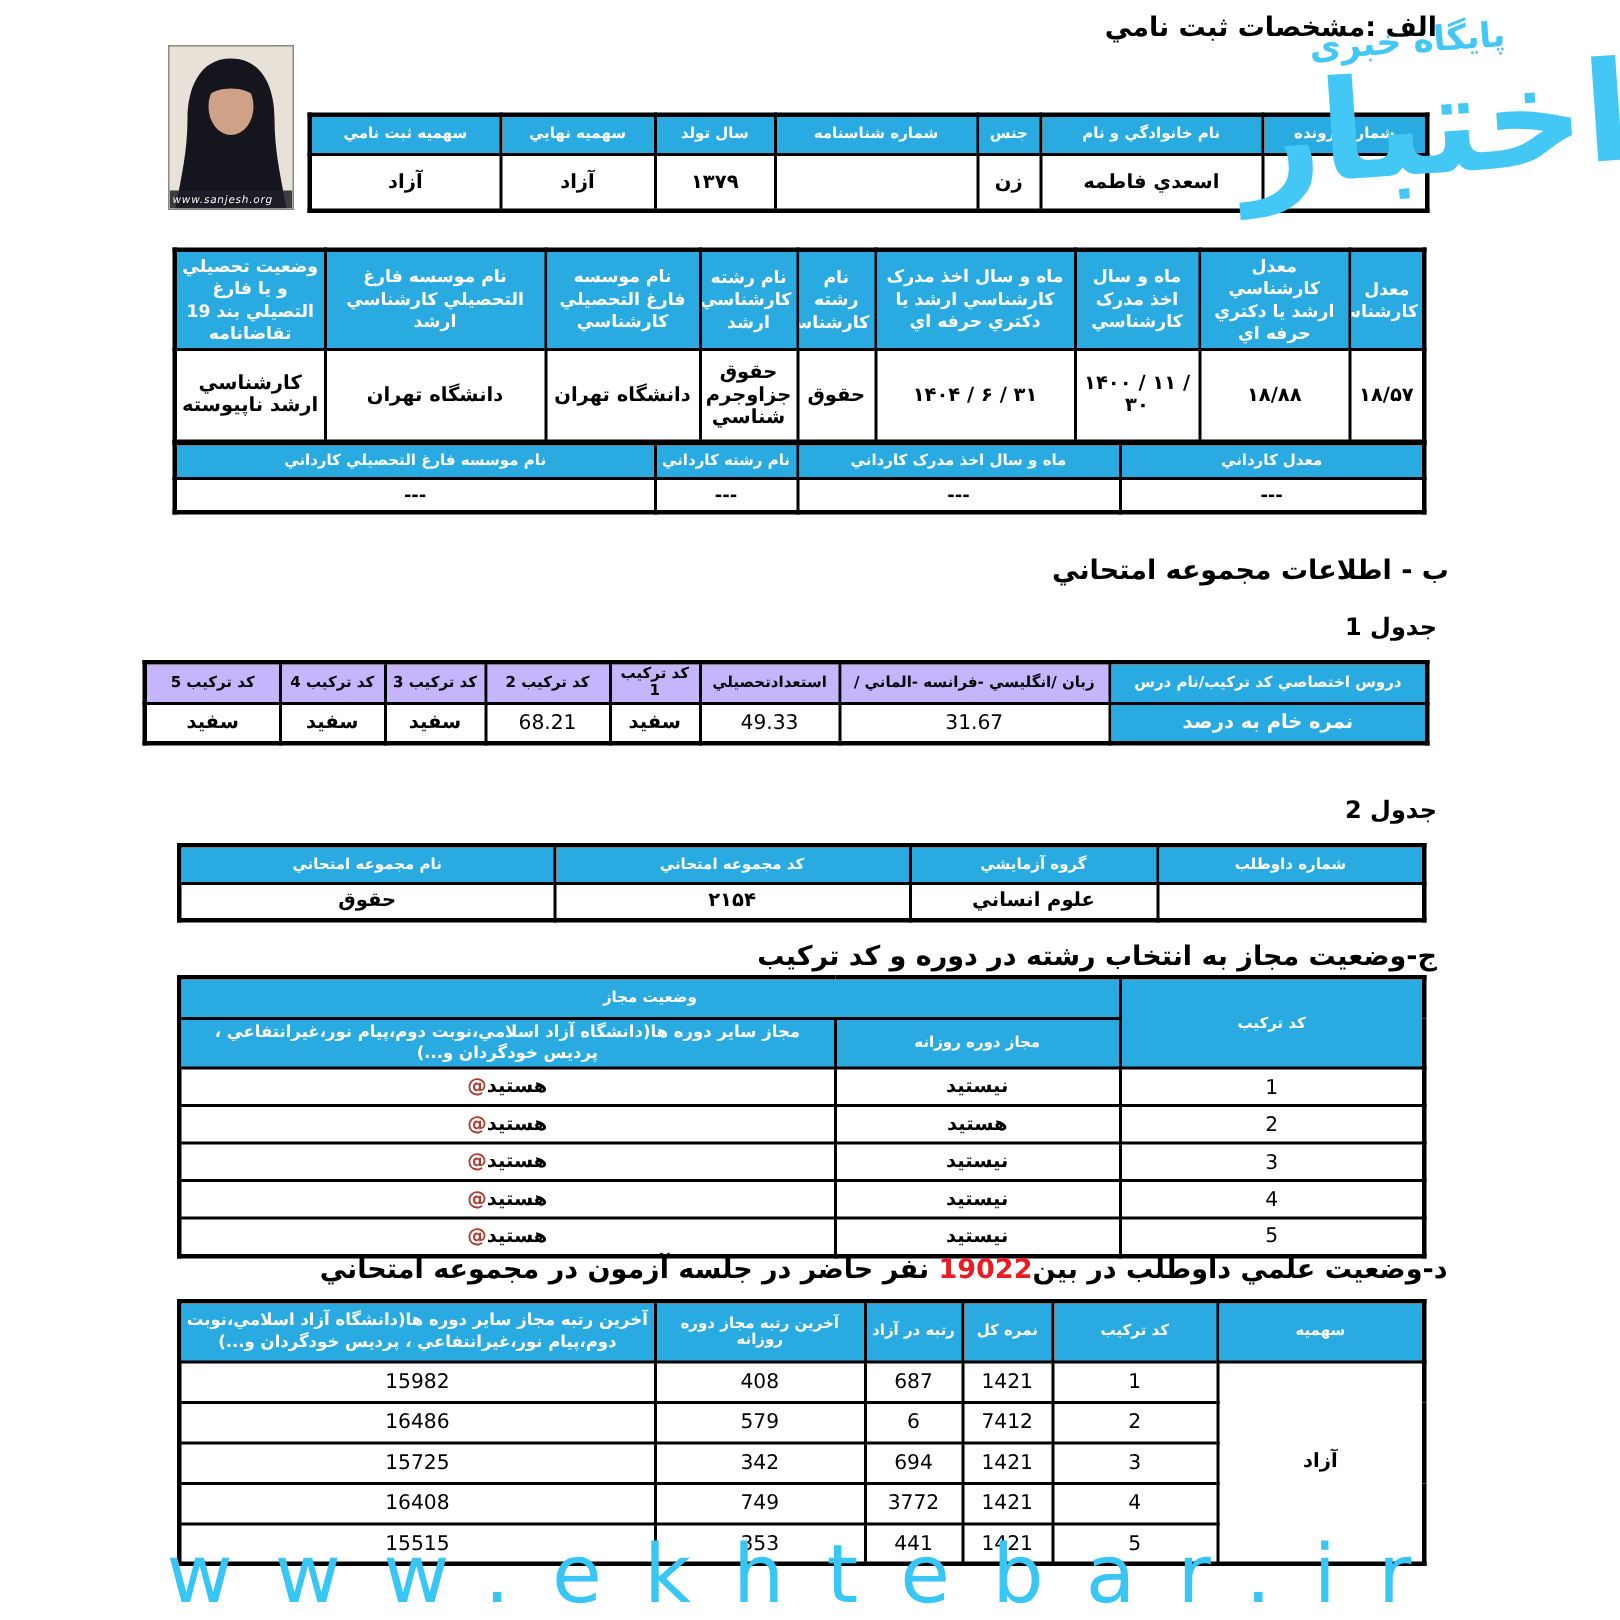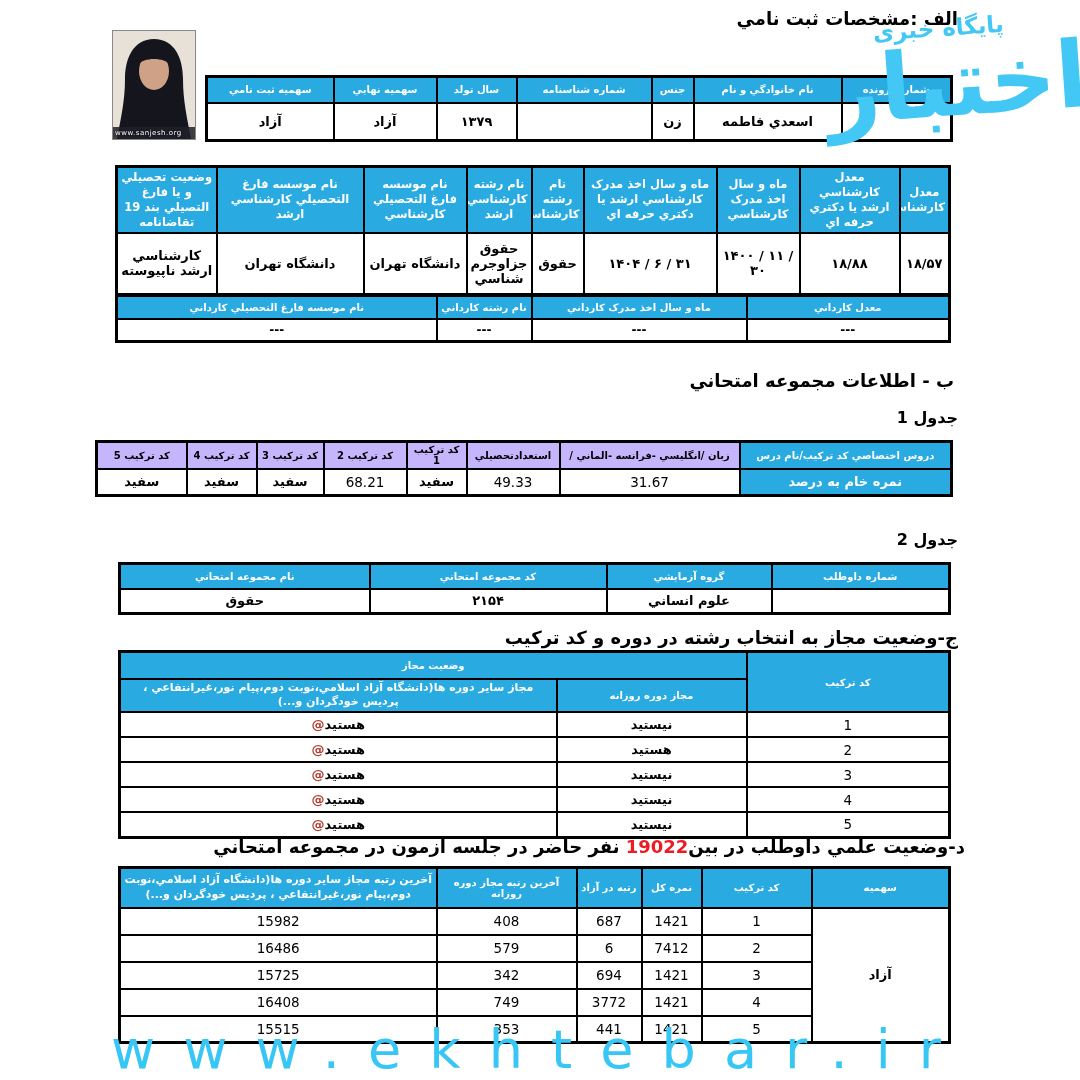--- a/index.html
+++ b/index.html
@@ -21,21 +21,21 @@
   .whead { background:#c4b5fd; color:#000; font-weight:bold; }  
   .bluecell { background:#29ABE2; color:#fff; font-weight:bold; }
   .ltr { direction:ltr; unicode-bidi:embed; }
   .small-h { font-size:11px; line-height:1.35; }
   .red-at { color:#b03a2e; font-weight:bold; }
   .red-num { color:#ec1c24; }
 
   
   .photo { position:absolute; left:112px; top:30px; width:84px; height:110px; background:#ded6cc; border:1px solid #888; overflow:hidden; }
   .photo svg { display:block; }
-  .photo-caption { position:absolute; left:2px; bottom:2px; font-size:7px; color:#fff; direction:ltr; letter-spacing:0.5px; text-shadow:0 0 2px #000; }
+  .photo-caption { position:absolute; left:2px; bottom:2px; font-size:7px; color:#fff; direction:ltr; letter-spacing:0.5px; text-shadow:0 0 2px #000;font-style:italic; }
 
   
   .brand-watermark { position:absolute; top:14px; right:-6px; z-index:30; transform:rotate(-4deg); text-align:center; pointer-events:none; }
   .brand-tagline { font-size:23px; font-weight:bold; color:#43c8f5; margin-right:30px; }
   .brand-name { font-size:92px; font-weight:bold; color:#43c8f5; line-height:0.95; letter-spacing:-2px; }
   .site-watermark {
     position:absolute; left:0; top:1018px; width:1080px; z-index:31;
     direction:ltr; text-align:center; font-size:54px; color:#38c6f4;
     letter-spacing:0.52em; white-space:nowrap; pointer-events:none;
   }
@@ -159,21 +159,21 @@
     </tr>
     <tr>
       <td>---</td>
       <td>---</td>
       <td>---</td>
       <td>---</td>
     </tr>
   </tbody>
     </table>
 
-  <div class="sec-title" style="top:370px; right:126px;">ب - اطلاعات مجموعه امتحاني</div>
+  <div class="sec-title" style="top:370px; right:114px;">ب - اطلاعات مجموعه امتحاني</div>
   <div class="tbl-label" style="top:408px; right:122px;">جدول 1</div>
 
   <table class="t-sub" style="left:95px; top:440px; width:855px;">
     <colgroup>
         <col style="width:212px">
         <col style="width:180px">
         <col style="width:93px">
         <col style="width:60px">
         <col style="width:83px">
         <col style="width:67px">

